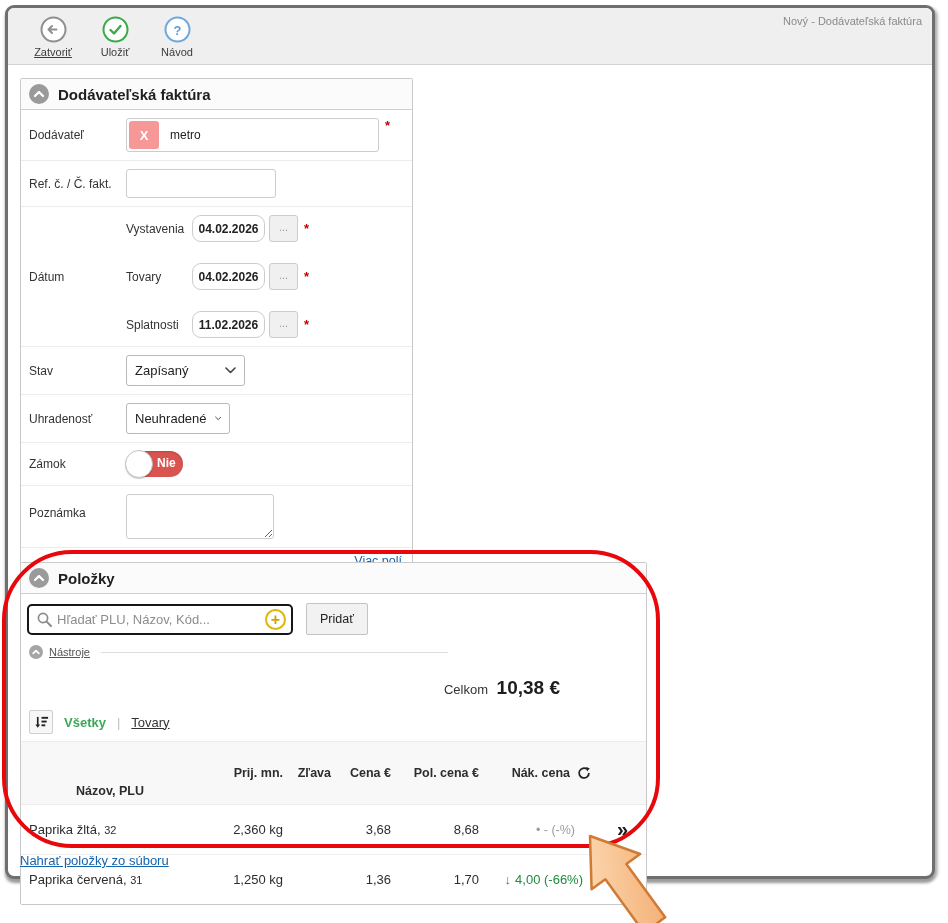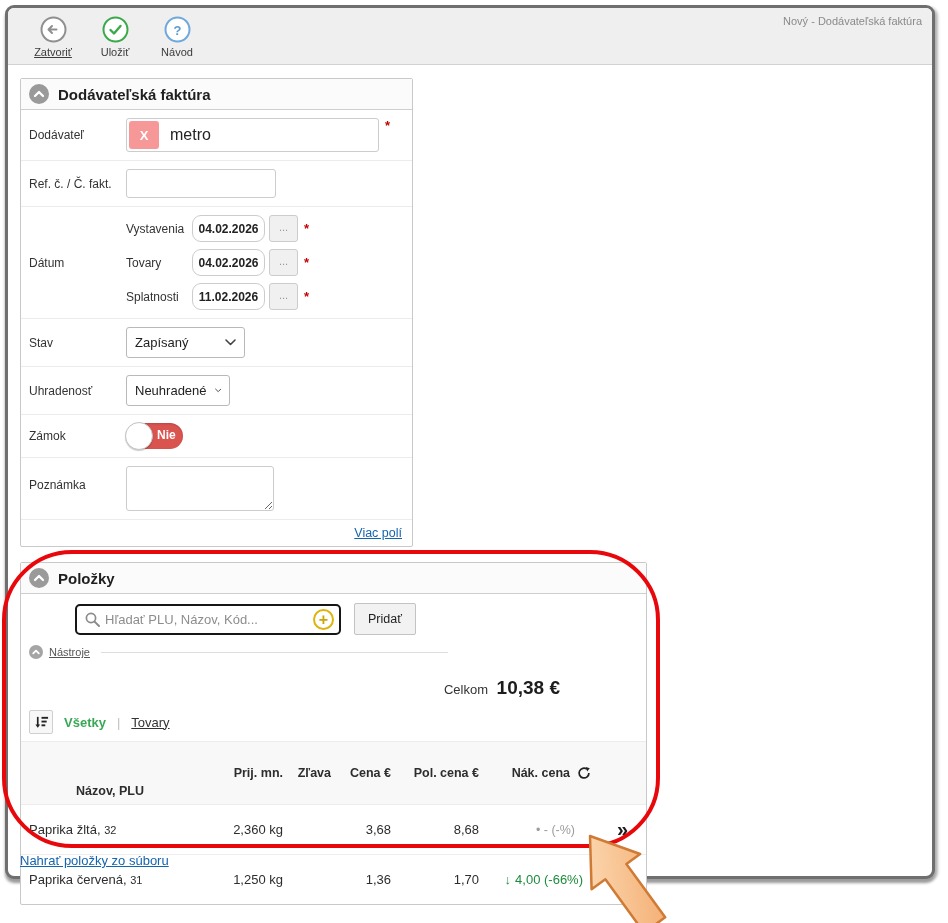--- a/index.html
+++ b/index.html
@@ -33,26 +33,26 @@
 
   
   .form-panel { left: 20px; top: 78px; width: 393px; }
   .frow { display: flex; align-items: center; padding: 8px 8px; border-bottom: 1px solid #ececec; }
   .frow:last-child { border-bottom: none; }
   .flabel { flex: 0 0 97px; font-size: 12px; color: #333; }
   .req { color: #c40000; font-weight: bold; font-size: 13px; margin-left: 6px; align-self: flex-start; }
 
   .supinput { width: 253px; height: 34px; border: 1px solid #ccc; border-radius: 3px; display: flex; align-items: center; background: #fff; cursor: text; }
   .clear-chip { width: 30px; height: 28px; margin: 2px; background: #f79898; color: #fff; font-weight: bold; font-size: 13px; border-radius: 3px; display: flex; align-items: center; justify-content: center; cursor: pointer; }
-  .suptext { padding-left: 9px; font-size: 16px; color: #222; }
+  .suptext { padding-left: 9px; font-size: 12px; color: #222; }
 
   .txt-input { height: 29px; border: 1px solid #ccc; border-radius: 3px; font-family: inherit; font-size: 13px; padding: 0 6px; color: #222; outline: none; }
   .ref-input { width: 150px; }
 
-  .date-col { display: flex; flex-direction: column; gap: 7px; }
+  .date-col { display: flex; flex-direction: column; gap: 21px; }
   .date-sub { display: flex; align-items: center; }
   .date-sublabel { flex: 0 0 66px; font-size: 12px; color: #333; }
   .date-input { width: 73px; height: 27px; border: 1px solid #ccc; border-radius: 9px; font-family: inherit; font-size: 12px; font-weight: bold; text-align: center; color: #222; outline: none; }
   .picker-btn { width: 29px; height: 27px; margin-left: 4px; background: #f0f0f0; border: 1px solid #ccc; border-radius: 3px; color: #999; font-size: 11px; line-height: 23px; text-align: center; cursor: pointer; }
   .date-sub .req { align-self: center; }
 
   .selectbox { height: 31px; border: 1px solid #b9b9b9; border-radius: 3px; background: #fff; display: flex; align-items: center; justify-content: space-between; gap: 8px; font-size: 13px; color: #222; cursor: pointer; padding: 0 8px; }
   .selectbox.status { width: 119px; }
   .selectbox.paid { width: 104px; }
 
@@ -62,21 +62,21 @@
 
   .note-area { width: 148px; height: 45px; border: 1px solid #ccc; border-radius: 3px; font-family: inherit; font-size: 13px; padding: 3px 5px; resize: both; outline: none; }
   .frow.align-top { align-items: flex-start; }
 
   .frow.footer-row { justify-content: flex-end; padding: 6px 10px; }
   .link { color: #1464ae; font-size: 12.5px; text-decoration: underline; cursor: pointer; }
 
   
   .items-panel { left: 20px; top: 562px; width: 627px; }
   .search-row { display: flex; align-items: center; gap: 13px; padding: 9px 8px 8px 6px; }
-  .search-box { width: 266px; height: 31px; border: 2px solid #161616; border-radius: 5px; display: flex; align-items: center; padding: 0 5px 0 7px; background: #fff; margin-left: 48px; }
+  .search-box { width: 266px; height: 31px; border: 2px solid #161616; border-radius: 5px; display: flex; align-items: center; padding: 0 5px 0 7px; background: #fff; }
   .search-box input { flex: 1; border: none; outline: none; font-family: inherit; font-size: 13px; color: #333; padding: 0 4px; background: transparent; }
   .search-box input::placeholder { color: #8d8d8d; }
   .plus-btn { width: 21px; height: 21px; border: 2px solid #ddb50c; border-radius: 50%; color: #c9a50a; font-size: 16px; font-weight: bold; line-height: 17px; text-align: center; cursor: pointer; flex: none; }
   .add-btn { height: 32px; padding: 0 13px; background: #f2f2f2; border: 1px solid #c3c3c3; border-radius: 2px; font-family: inherit; font-size: 12.5px; color: #222; cursor: pointer; }
 
   .tools-row { display: flex; align-items: center; gap: 6px; padding: 2px 8px 8px 8px; }
   .tools-link { font-size: 11px; color: #555; text-decoration: underline; cursor: pointer; }
   .tools-line { height: 1px; background: #ddd; width: 347px; margin-left: 5px; }
 
   .total-row { text-align: right; padding: 10px 86px 6px 0; font-size: 13px; color: #333; }

